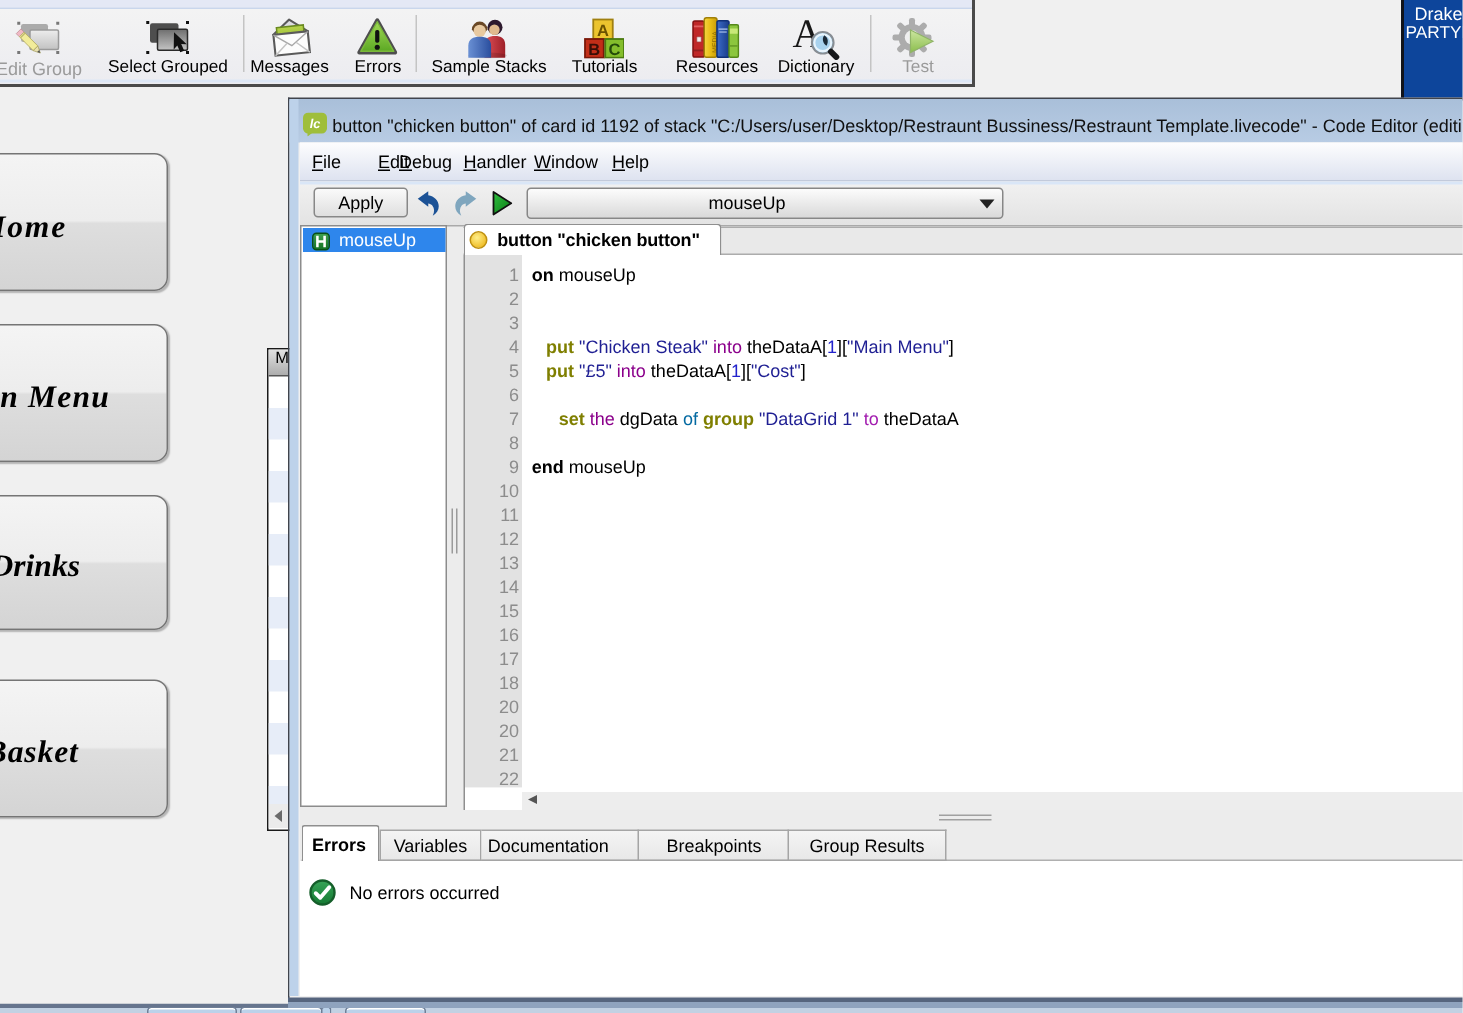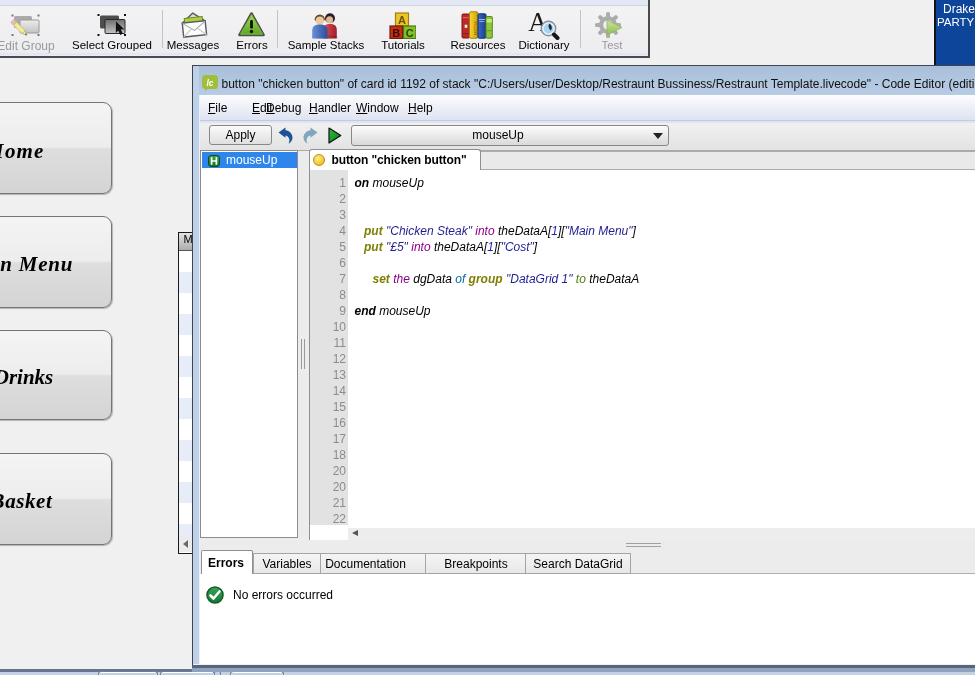--- a/index.html
+++ b/index.html
@@ -308,25 +308,25 @@
     <div>15</div>
     <div>16</div>
     <div>17</div>
     <div>18</div>
     <div>20</div>
     <div>20</div>
     <div>21</div>
     <div>22</div>
   </div>
 
-<div class="abs" style="left:0;top:174.5px;width:975px;font-size:12px;line-height:16px;white-space:pre;font-style:italic;">
+<div class="abs" style="left:0;top:174.5px;width:975px;font-size:12px;line-height:16px;white-space:pre;">
 <div class="abs" style="left:354.5px;top:0;"><b>on</b> mouseUp</div>
 <div class="abs" style="left:364px;top:48px;"><b style="color:#7F7F00">put</b> <span style="color:#1F1F93">"Chicken Steak"</span> <span style="color:#8B008B">into</span> theDataA[<span style="color:#2222CC">1</span>][<span style="color:#1F1F93">"Main Menu"</span>]</div>
 <div class="abs" style="left:364px;top:64px;"><b style="color:#7F7F00">put</b> <span style="color:#1F1F93">"£5"</span> <span style="color:#8B008B">into</span> theDataA[<span style="color:#2222CC">1</span>][<span style="color:#1F1F93">"Cost"</span>]</div>
-<div class="abs" style="left:372.5px;top:96px;"><b style="color:#7F7F00">set</b> <span style="color:#8B008B">the</span> dgData <span style="color:#0369a1">of</span> <b style="color:#7F7F00">group</b> <span style="color:#1F1F93">"DataGrid 1"</span> <span style="color:#4d7c0f">to</span> theDataA</div>
+<div class="abs" style="left:372.5px;top:96px;"><b style="color:#7F7F00">set</b> <span style="color:#8B008B">the</span> dgData <span style="color:#0369a1">of</span> <b style="color:#7F7F00">group</b> <span style="color:#1F1F93">"DataGrid 1"</span> <span style="color:#a21caf">to</span> theDataA</div>
 <div class="abs" style="left:354.5px;top:128px;"><b>end</b> mouseUp</div>
 </div>
 
 <div class="abs" style="left:309.5px;top:525px;width:38px;height:15px;background:#fff;"></div>
 <div class="abs" style="left:347.5px;top:527.5px;width:627.5px;height:12.5px;background:#EDEDED;"></div>
 <div class="abs" style="left:351.5px;top:530px;width:0;height:0;border-right:6px solid #555;border-top:3.5px solid transparent;border-bottom:3.5px solid transparent;"></div>
 
 <div class="abs" style="left:626px;top:543px;width:35px;height:1px;background:#A0A0A0;"></div>
 <div class="abs" style="left:626px;top:546px;width:35px;height:1px;background:#A0A0A0;"></div>
 
@@ -334,21 +334,21 @@
 <div class="abs" style="left:200.5px;top:552.5px;width:774.5px;height:21px;border-bottom:1px solid #B0B0B0;box-sizing:border-box;"></div>
 <div class="abs" style="left:253px;top:552.5px;width:68px;height:21px;background:linear-gradient(#F4F4F4,#E8E8E8);border:1px solid #A5A5A5;box-sizing:border-box;"></div>
 <div class="abs" style="left:321px;top:552.5px;width:104.5px;height:21px;background:linear-gradient(#F4F4F4,#E8E8E8);border:1px solid #A5A5A5;border-left:none;box-sizing:border-box;"></div>
 <div class="abs" style="left:425.5px;top:552.5px;width:100.5px;height:21px;background:linear-gradient(#F4F4F4,#E8E8E8);border:1px solid #A5A5A5;border-left:none;box-sizing:border-box;"></div>
 <div class="abs" style="left:526px;top:552.5px;width:105px;height:21px;background:linear-gradient(#F4F4F4,#E8E8E8);border:1px solid #A5A5A5;border-left:none;box-sizing:border-box;"></div>
 <div class="abs" style="left:200.5px;top:549.5px;width:52.5px;height:24px;background:#fff;border:1px solid #8F8F8F;border-bottom:none;border-radius:2px 2px 0 0;box-sizing:border-box;"></div>
 <div class="txt" style="left:226px;top:555.5px;transform:translateX(-50%);font-weight:bold;">Errors</div>
 <div class="txt" style="left:287px;top:556.5px;transform:translateX(-50%);">Variables</div>
 <div class="txt" style="left:365.5px;top:556.5px;transform:translateX(-50%);">Documentation</div>
 <div class="txt" style="left:476px;top:556.5px;transform:translateX(-50%);">Breakpoints</div>
-<div class="txt" style="left:578px;top:556.5px;transform:translateX(-50%);">Search DataGrid</div>
+<div class="txt" style="left:578px;top:556.5px;transform:translateX(-50%);">Group Results</div>
 
 <svg class="abs" style="left:205.5px;top:586px;" width="18" height="18" viewBox="0 0 18 18">
   <circle cx="9" cy="9" r="8" fill="url(#chk1)" stroke="#155E2A" stroke-width="1.6"></circle>
   <defs>
       <linearGradient id="chk1" x1="0" y1="0" x2="0" y2="1">
         <stop offset="0" stop-color="#37A457"></stop>
         <stop offset="1" stop-color="#157A33"></stop>
       </linearGradient>
     </defs>
   <path d="M4.5 9.5 L7.5 12.5 L13.5 5.5" fill="none" stroke="#fff" stroke-width="2.6" stroke-linecap="round" stroke-linejoin="round"></path>

